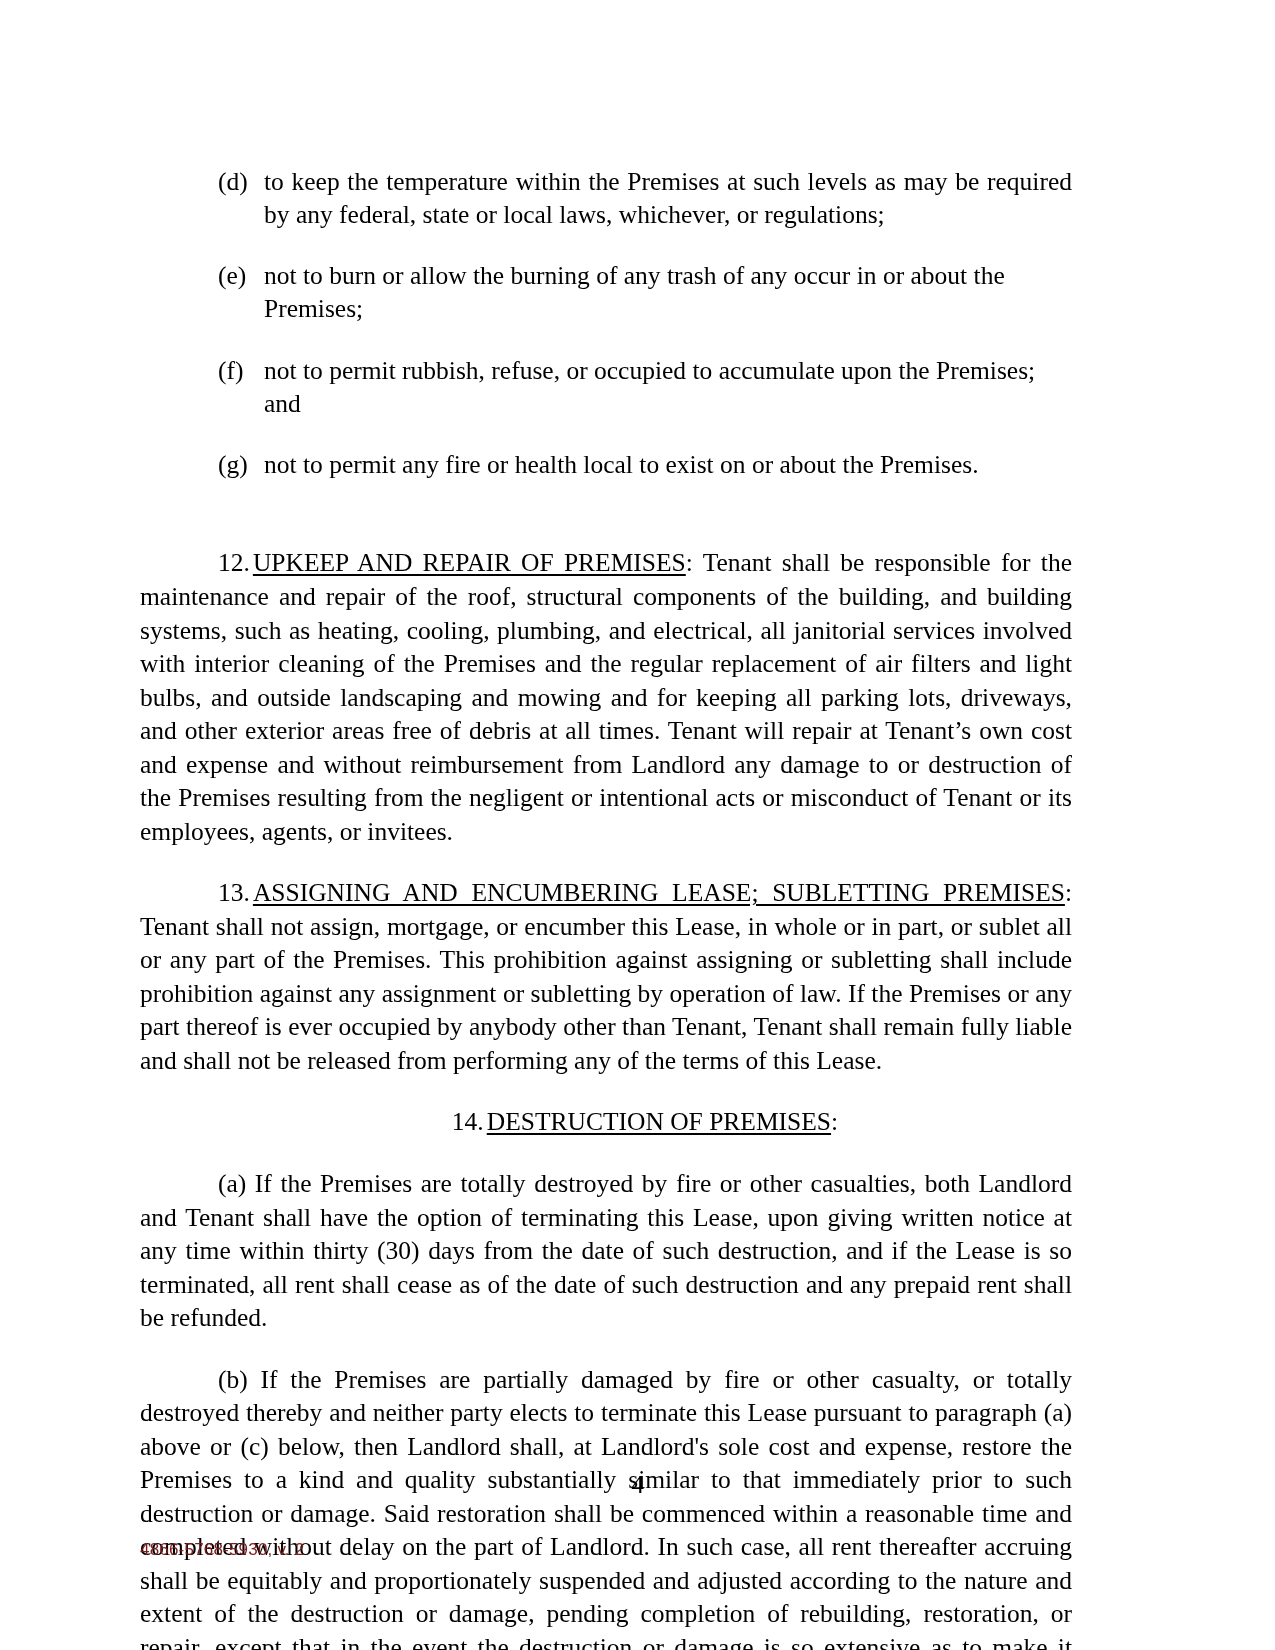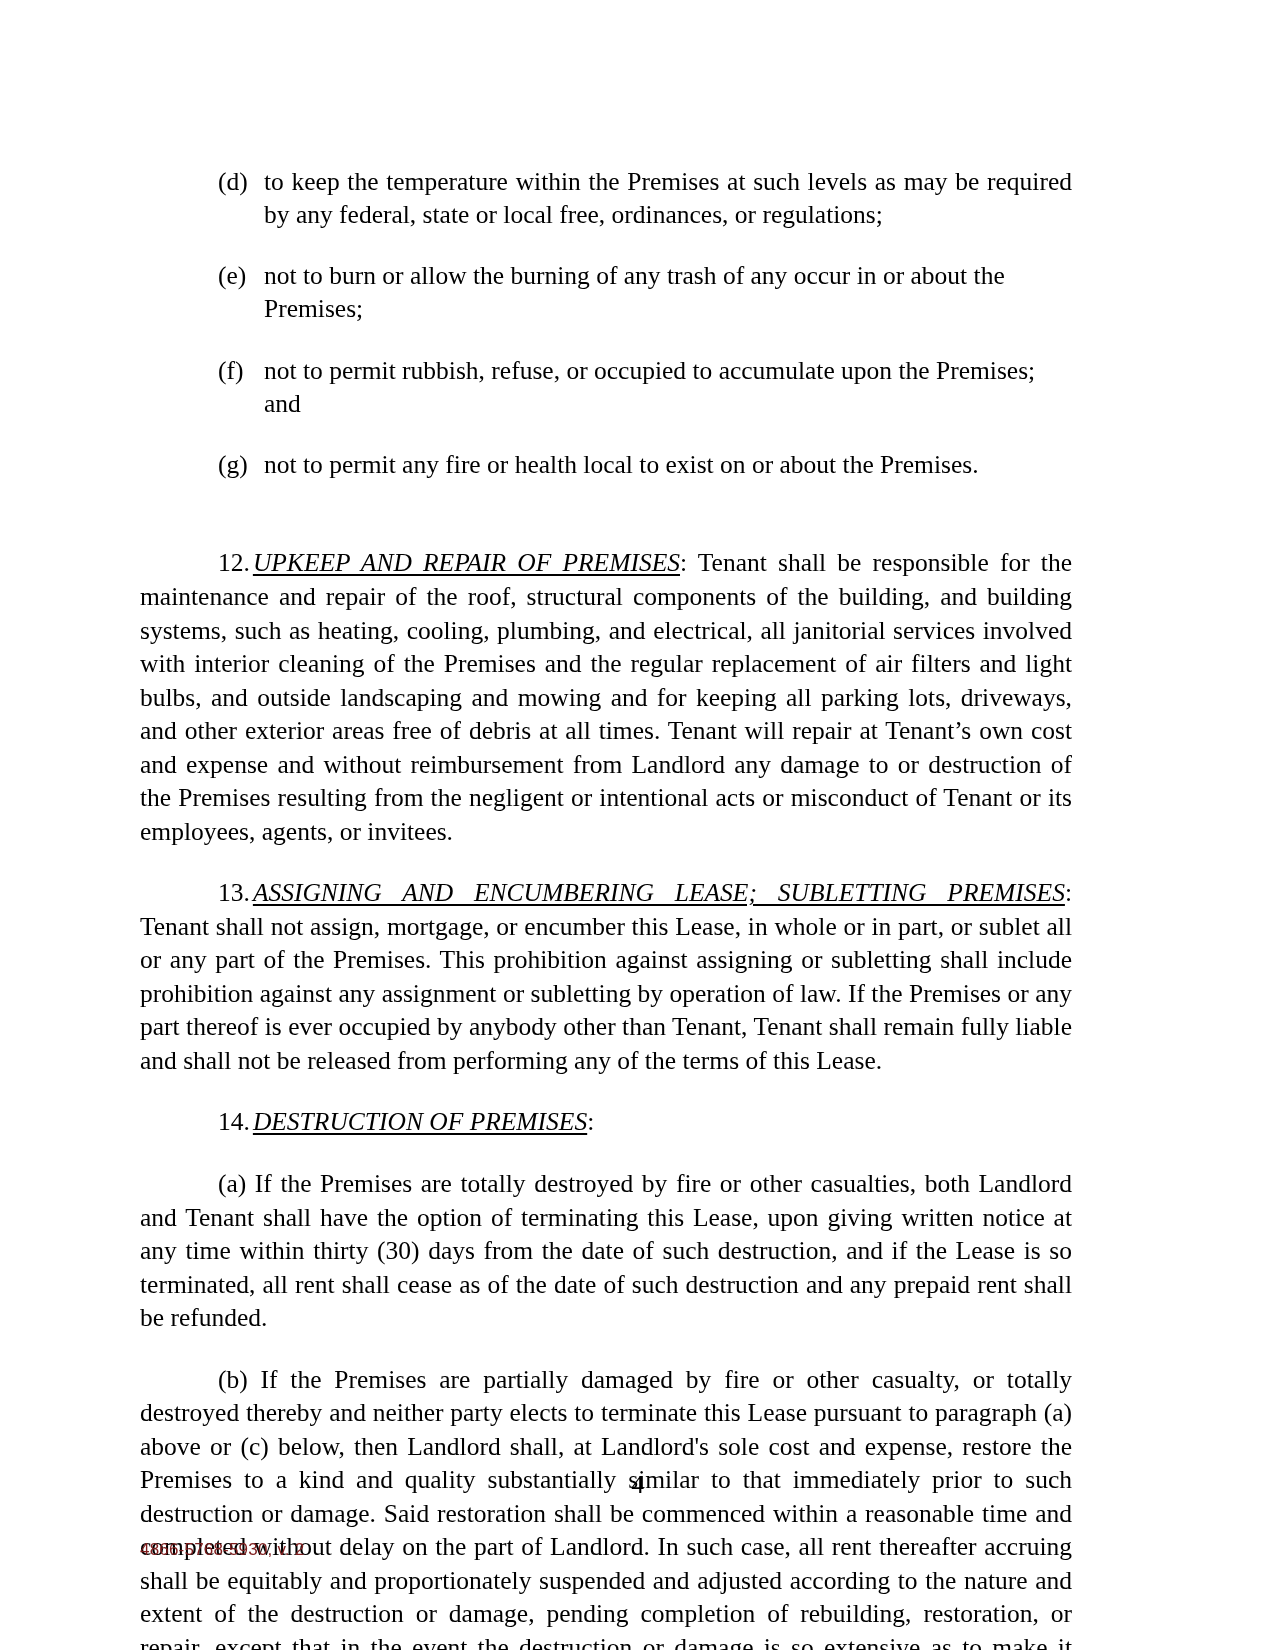--- a/index.html
+++ b/index.html
@@ -57,31 +57,30 @@
   .para {
     font-size: 25.5px;
     line-height: 1.315;
     text-align: justify;
     text-justify: inter-word;
     text-indent: 78px;
     margin-bottom: 28px;
   }
 
   .para.no-justify {
-    text-align: left;
+    text-align: center;
   }
 
   .para .sec-num {
     margin-right: 3px;
   }
 
   .uline {
     text-decoration: underline;
     text-underline-offset: 3px;
-    font-style: italic;
   }
 
   
   .para.letter {
     text-indent: 78px;
   }
 
   
   .page-number {
     position: absolute;
@@ -107,21 +106,21 @@
 </style>
 </head>
 <body>
 
 <div class="page">
 
   <div class="content">
 
     <div class="sub-item">
       <span class="marker">(d)</span>
-      <span class="sub-body">to keep the temperature within the Premises at such levels as may be required by any federal, state or local free, ordinances, or regulations;</span>
+      <span class="sub-body">to keep the temperature within the Premises at such levels as may be required by any federal, state or local laws, whichever, or regulations;</span>
     </div>
 
     <div class="sub-item tight">
       <span class="marker">(e)</span>
       <span class="sub-body">not to burn or allow the burning of any trash of any occur in or about the Premises;</span>
     </div>
 
     <div class="sub-item tight">
       <span class="marker">(f)</span>
       <span class="sub-body">not to permit rubbish, refuse, or occupied to accumulate upon the Premises; and</span>

